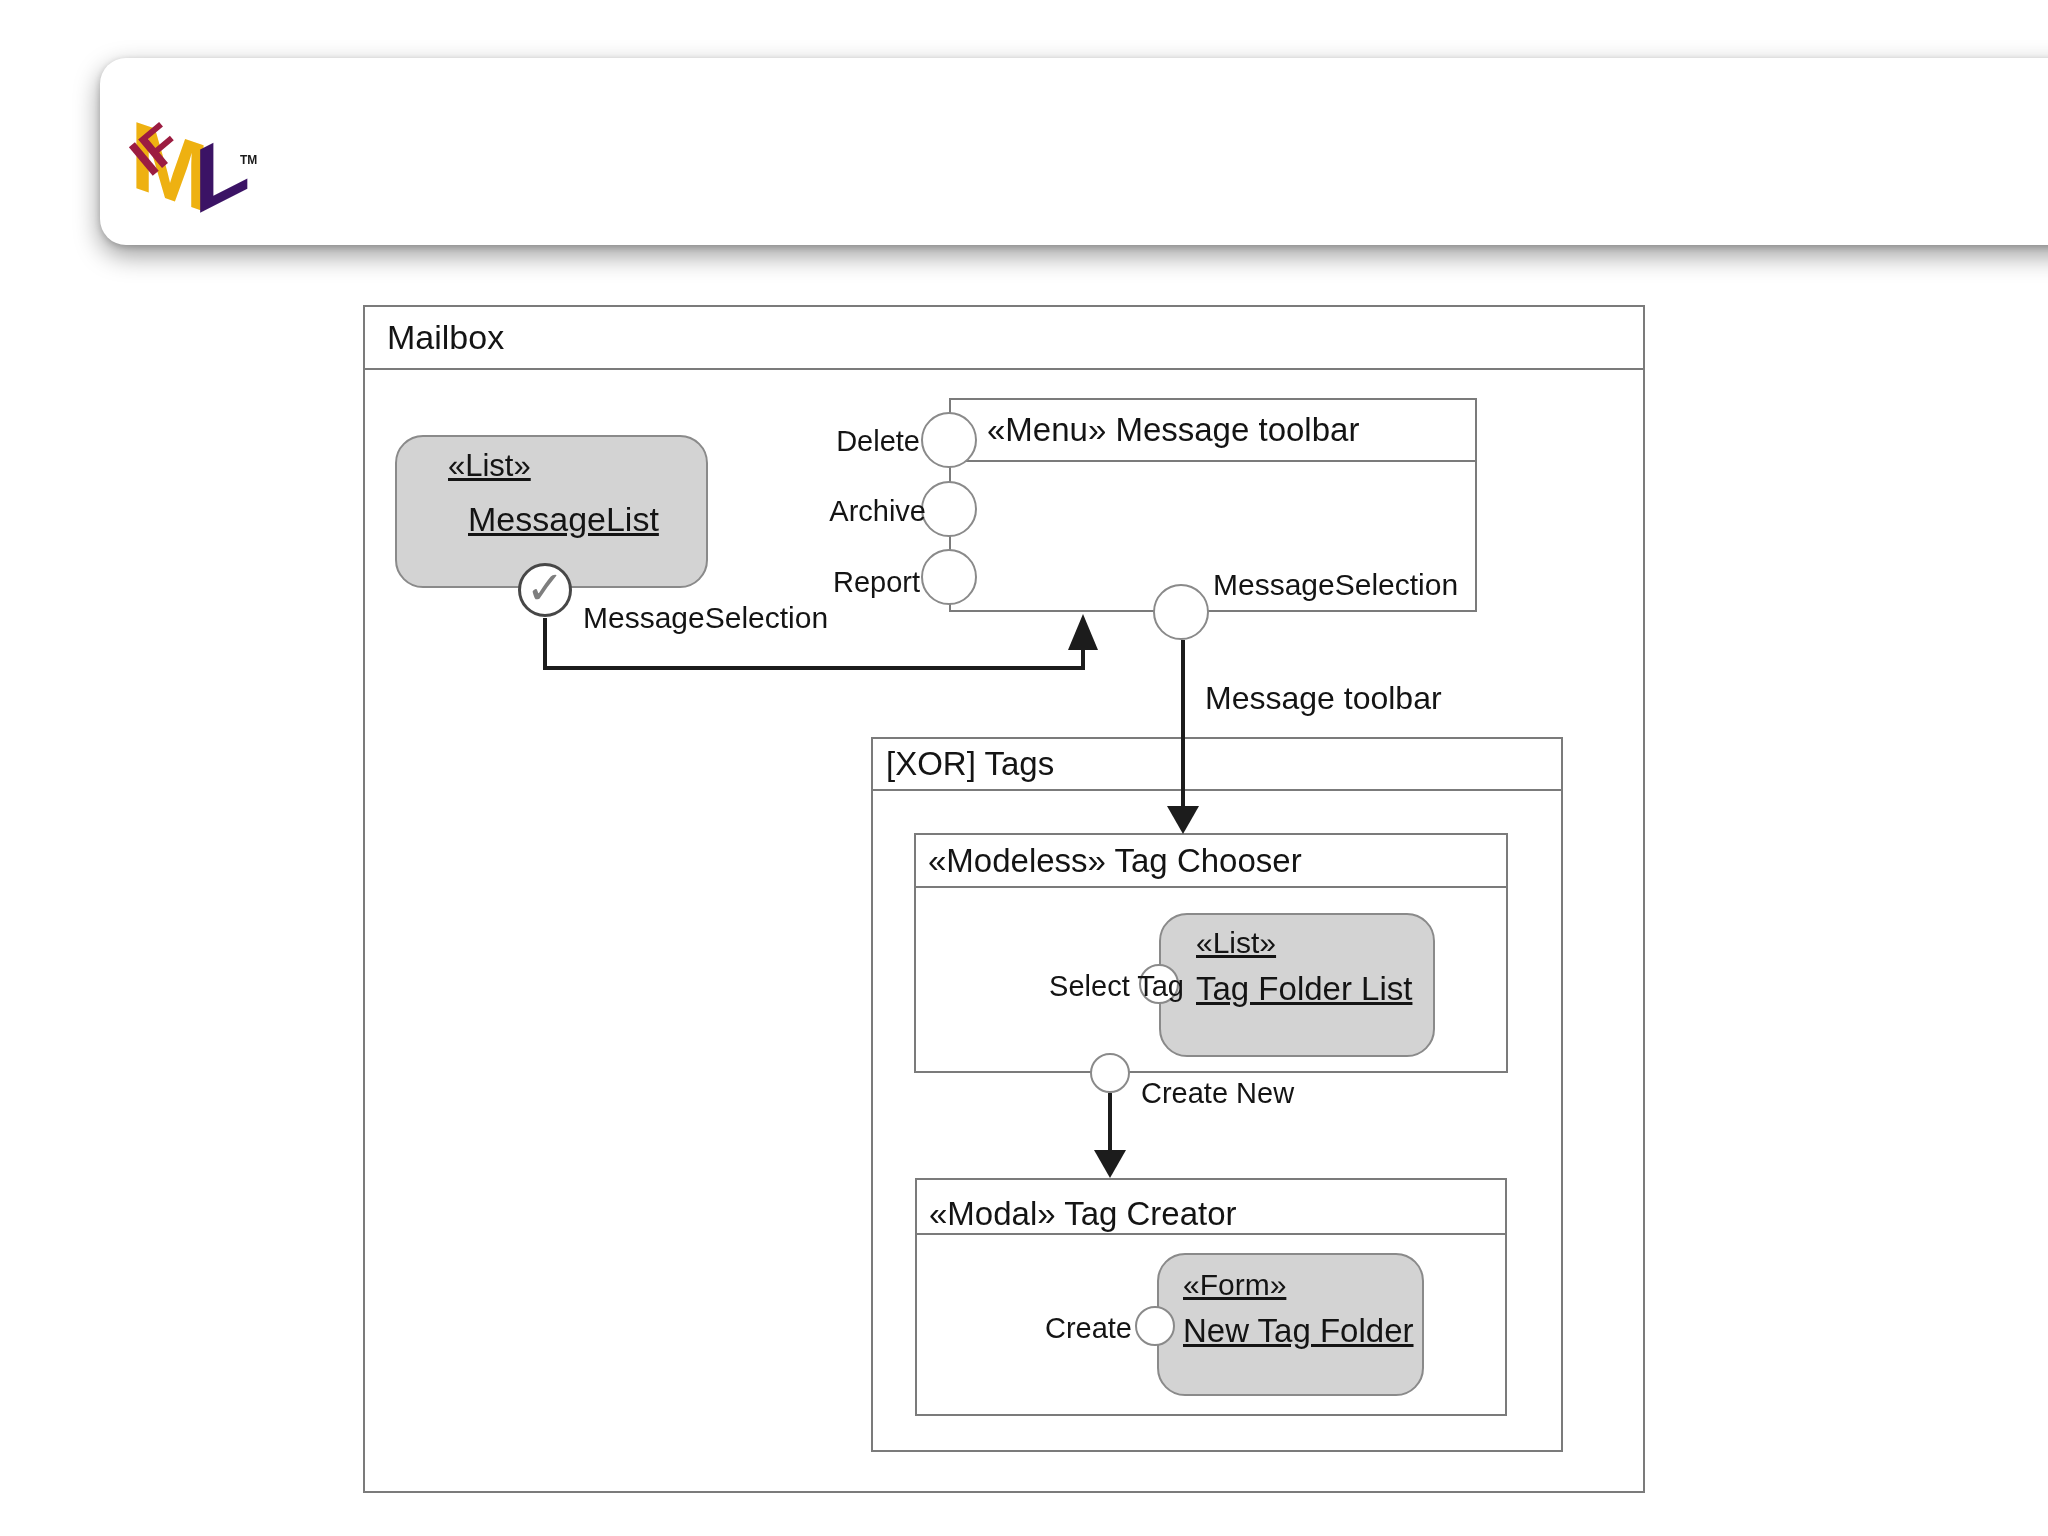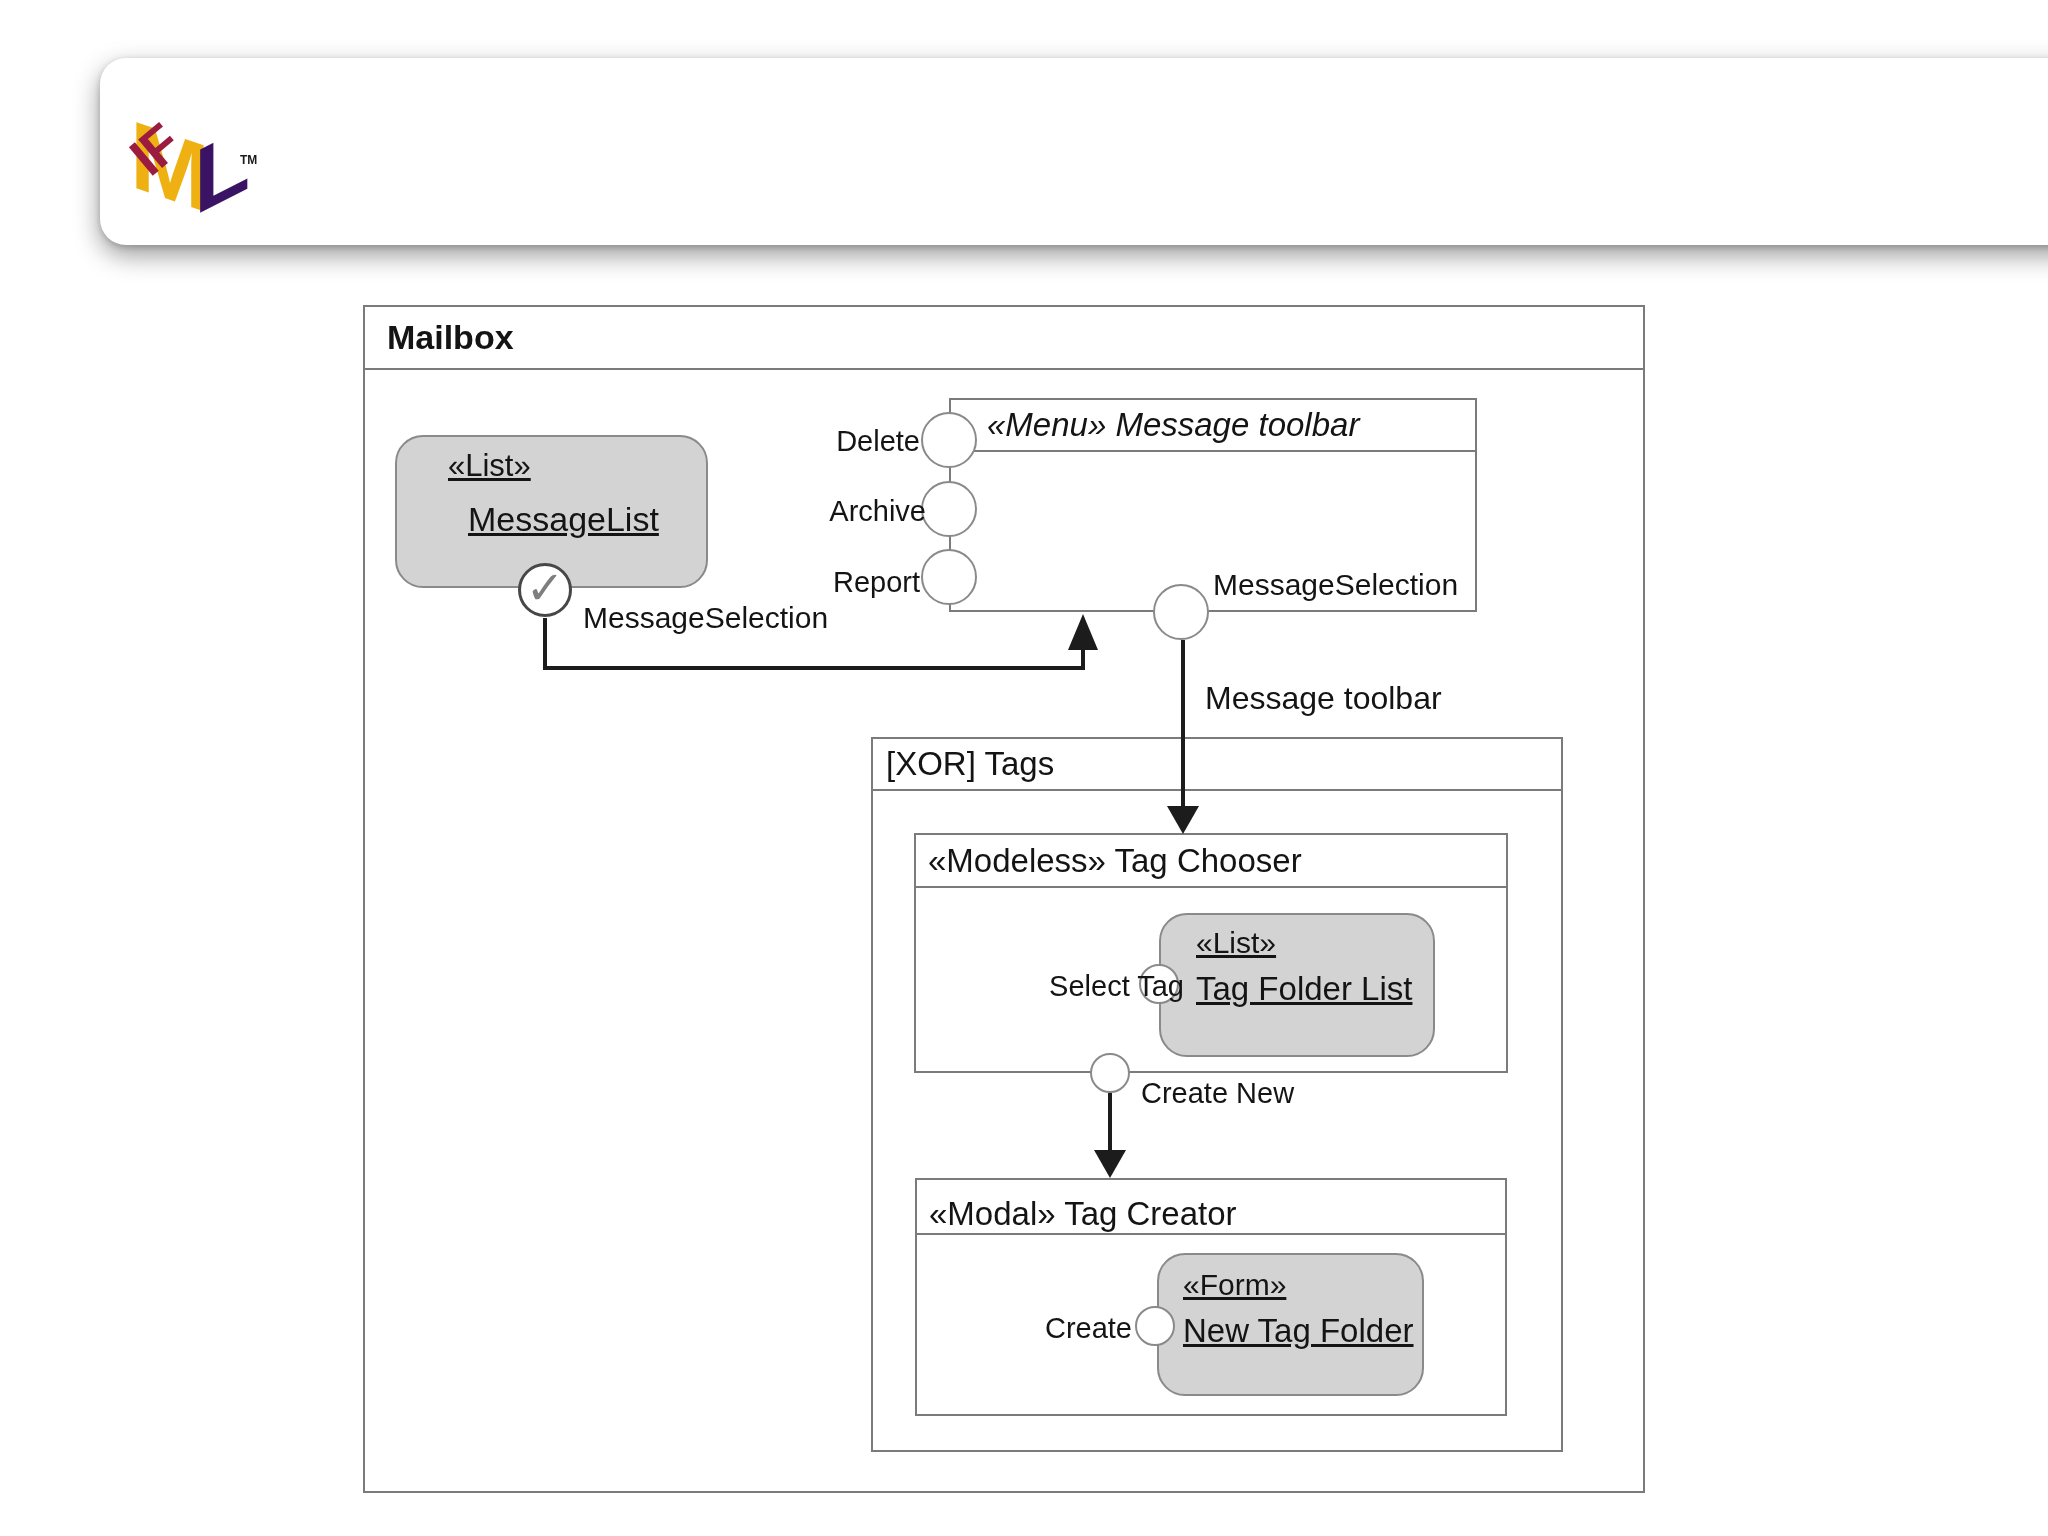--- a/index.html
+++ b/index.html
@@ -55,35 +55,35 @@
     <svg class="logo-svg" width="132" height="138" viewBox="0 0 132 138">
       <g font-family="Liberation Sans, DejaVu Sans, sans-serif" font-weight="bold">
         <text font-size="96" fill="var(--logo-m)" transform="translate(2,102) skewY(19)">M</text>
         <text font-size="54" letter-spacing="-3" fill="var(--logo-if)" transform="translate(22,94) rotate(-40)">IF</text>
         <text font-size="92" fill="var(--logo-l)" transform="translate(66,132) skewY(-27)">L</text>
         <text x="112" y="80" font-size="12" fill="#1a1a1a">TM</text>
       </g>
     </svg>
   </div>
 
-  <div class="abs container" style="left:363px;top:305px;width:1282px;height:1188px;font-weight:bold;">
+  <div class="abs container" style="left:363px;top:305px;width:1282px;height:1188px;">
     <div class="hdr t-34" style="height:63px;padding-left:22px;">
       <span>Mailbox</span>
     </div>
   </div>
 
   <div class="abs graybox" style="left:395px;top:435px;width:313px;height:153px;">
     <div class="lines" style="padding:10px 0 0 51px;">
       <div class="stereo">«List»</div>
       <div class="bname" style="margin-top:14px;margin-left:20px;">MessageList</div>
     </div>
   </div>
 
   <div class="abs container" style="left:949px;top:398px;width:528px;height:214px;">
-    <div class="hdr t-33" style="height:52px;padding-left:36px;font-style:italic;">
+    <div class="hdr t-33" style="height:62px;padding-left:36px;">
       <span>«Menu» Message toolbar</span>
     </div>
   </div>
 
 
   <div class="evt evt-lg" style="left:921px;top:412px;"></div>
   <div class="evt evt-lg" style="left:921px;top:481px;"></div>
   <div class="evt evt-lg" style="left:921px;top:549px;"></div>
   <div class="evt evt-lg" style="left:1153px;top:584px;"></div>
 

